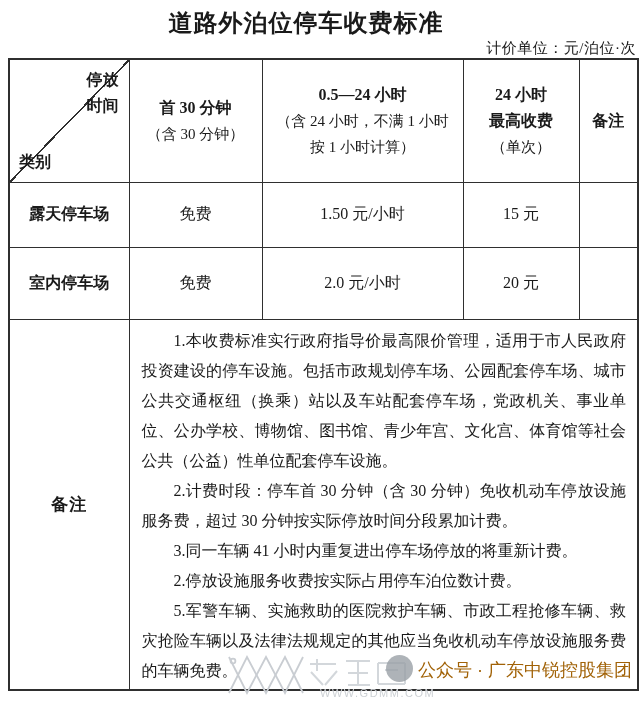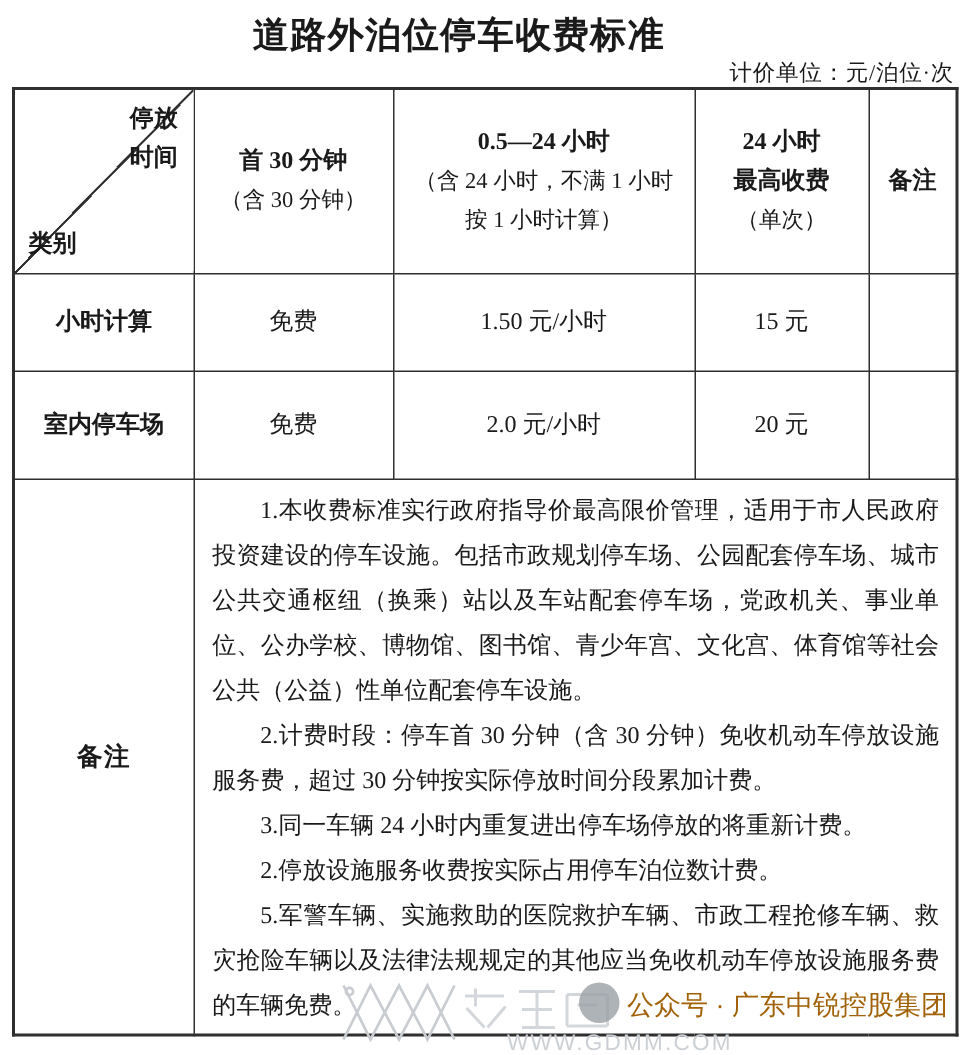--- a/index.html
+++ b/index.html
@@ -74,22 +74,22 @@
     position:absolute; left:158px; top:9px;
     width:27px; height:27px; border-radius:50%;
     background:#9aa0a6; opacity:0.8;
   }
   .wm-account {
     position:absolute; left:190px; top:12px;
     font-size:18px; color:#a16207; white-space:nowrap;
     font-family:"Liberation Sans","DejaVu Sans",sans-serif;
   }
   .wm-site {
-    position:absolute; left:110px; top:41px;
-    font-size:15px; color:#ccd0d4; letter-spacing:1.5px;
+    position:absolute; left:92px; top:41px;
+    font-size:11px; color:#ccd0d4; letter-spacing:1.5px;
     font-family:"Liberation Sans","DejaVu Sans",sans-serif;
   }
 </style>
 </head>
 <body>
 
 <div class="page">
 
   <div class="doc-title">道路外泊位停车收费标准</div>
   <div class="unit-line">计价单位：元/泊位·次</div>
@@ -122,41 +122,41 @@
           <div class="h-title">24 小时
 最高收费</div>
           <div class="h-sub">（单次）</div>
         </td>
         <td>
           <div class="h-title">备注</div>
         </td>
       </tr>
 
       <tr class="data-row-1">
-        <td class="cat-cell">小时计算</td>
+        <td class="cat-cell">露天停车场</td>
         <td>免费</td>
         <td>1.50 元/小时</td>
         <td>15 元</td>
         <td></td>
       </tr>
 
       <tr class="data-row-2">
         <td class="cat-cell">室内停车场</td>
         <td>免费</td>
         <td>2.0 元/小时</td>
         <td>20 元</td>
         <td></td>
       </tr>
 
       <tr class="remark-row">
         <td class="remark-label-cell">备注</td>
         <td class="remark-body-cell" colspan="4">
           <p>1.本收费标准实行政府指导价最高限价管理，适用于市人民政府投资建设的停车设施。包括市政规划停车场、公园配套停车场、城市公共交通枢纽（换乘）站以及车站配套停车场，党政机关、事业单位、公办学校、博物馆、图书馆、青少年宫、文化宫、体育馆等社会公共（公益）性单位配套停车设施。</p>
           <p>2.计费时段：停车首 30 分钟（含 30 分钟）免收机动车停放设施服务费，超过 30 分钟按实际停放时间分段累加计费。</p>
-          <p>3.同一车辆 24 小时内重复进出停车场停放的将重新计费。</p>
+          <p>3.同一车辆 41 小时内重复进出停车场停放的将重新计费。</p>
           <p>2.停放设施服务收费按实际占用停车泊位数计费。</p>
           <p>5.军警车辆、实施救助的医院救护车辆、市政工程抢修车辆、救灾抢险车辆以及法律法规规定的其他应当免收机动车停放设施服务费的车辆免费。</p>
         </td>
       </tr>
     </tbody>
   </table>
 
   <div class="watermark">
     <svg class="wm-lattice" width="76" height="46" viewBox="0 0 76 46">
       <g stroke="#c9cdd2" stroke-width="1.8" fill="none">

